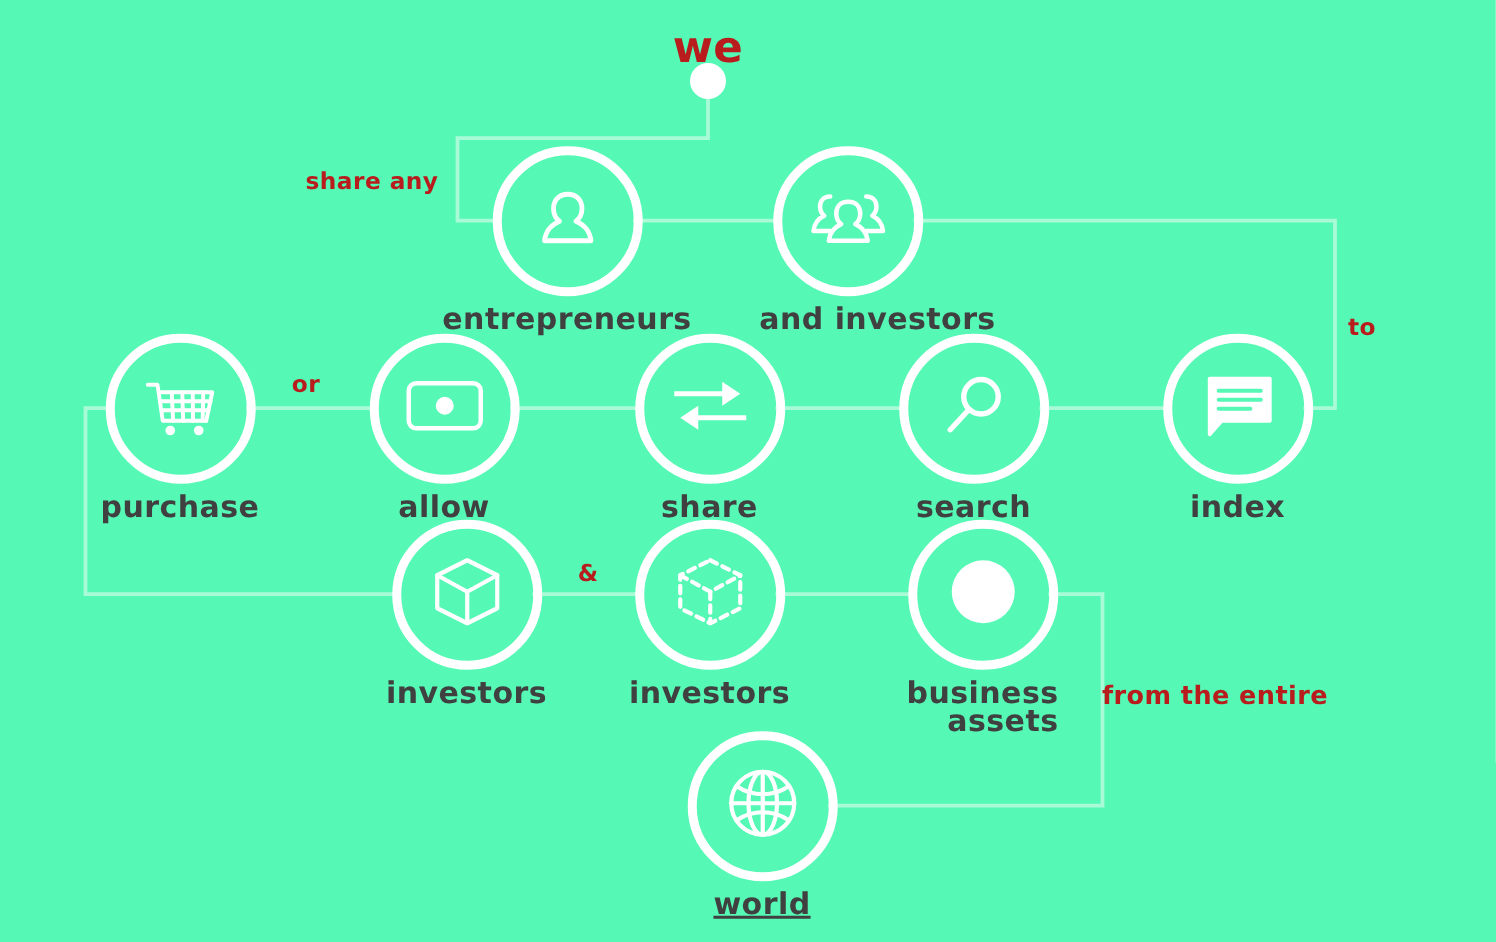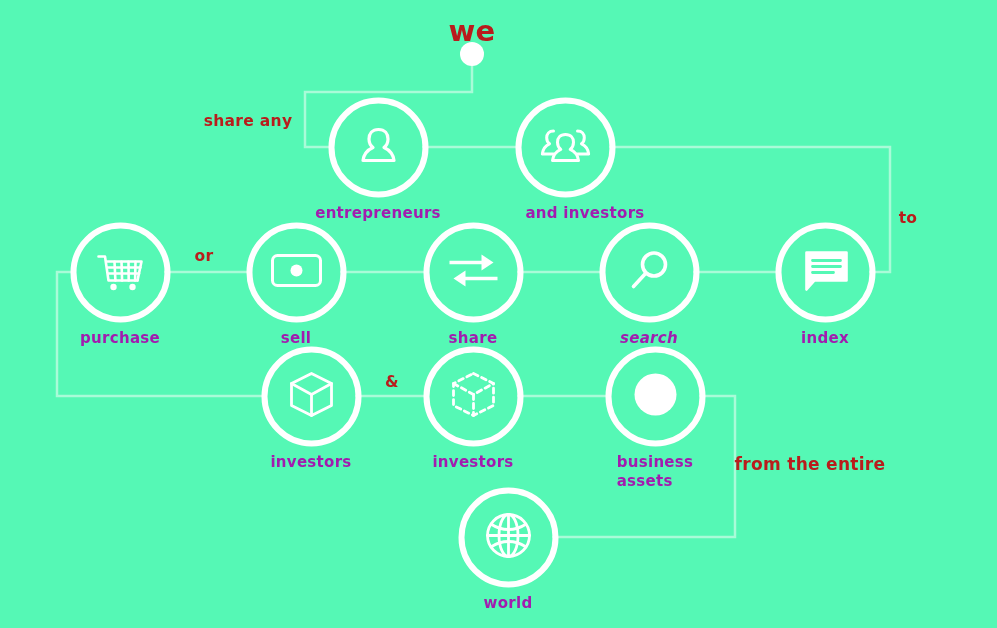--- a/index.html
+++ b/index.html
@@ -40,24 +40,24 @@
   .glyph {
     position: absolute;
     left: 50%; top: 50%;
     transform: translate(-50%, -50%);
   }
   .node-label {
     position: absolute;
     left: 50%;
     transform: translateX(-50%);
     white-space: pre;
-    text-align: left;
-    color: #a21caf;
+    text-align: right;
+    color: #404040;
     font-weight: bold;
-    font-size: 15px;
+    font-size: 20px;
     letter-spacing: 0.3px;
     line-height: 19px;
   }
   .free-label {
     position: absolute;
     transform: translate(-50%, -50%);
     white-space: pre;
     color: #b91c1c;
     font-weight: bold;
     letter-spacing: 0.3px;
@@ -139,39 +139,39 @@
       <circle cx="38" cy="39.5" r="3.2" fill="#ffffff" stroke="none"></circle>
     </svg></div>
         <div class="node-label" style="top: 57px;">purchase</div>
       </div>
       <div class="node" style="left: 296px; top: 272px;">
         <div class="ring" style="width: 88px; height: 88px; border: 6px solid rgb(255, 255, 255);"></div>
         <div class="glyph"><svg width="52" height="34" viewBox="0 0 52 34" fill="none" stroke="#ffffff" stroke-width="3" stroke-linecap="round" stroke-linejoin="round">
       <rect x="2" y="2" width="48" height="30" rx="5"></rect>
       <circle cx="26" cy="17" r="6" fill="#ffffff" stroke="none"></circle>
     </svg></div>
-        <div class="node-label" style="top: 57px;">sell</div>
+        <div class="node-label" style="top: 57px;">allow</div>
       </div>
       <div class="node" style="left: 473px; top: 272px;">
         <div class="ring" style="width: 88px; height: 88px; border: 6px solid rgb(255, 255, 255);"></div>
         <div class="glyph"><svg width="52" height="40" viewBox="0 0 52 40" fill="none" stroke="#ffffff" stroke-width="3.4" stroke-linecap="butt" stroke-linejoin="miter">
       <path d="M2 12 L40 12"></path>
       <path d="M34 4 L46 12 L34 20 Z" fill="#ffffff" stroke="none"></path>
       <path d="M50 28 L12 28"></path>
       <path d="M18 20 L6 28 L18 36 Z" fill="#ffffff" stroke="none"></path>
     </svg></div>
         <div class="node-label" style="top: 57px;">share</div>
       </div>
       <div class="node" style="left: 649px; top: 272px;">
         <div class="ring" style="width: 88px; height: 88px; border: 6px solid rgb(255, 255, 255);"></div>
         <div class="glyph"><svg width="46" height="46" viewBox="0 0 46 46" fill="none" stroke="#ffffff" stroke-width="3.6" stroke-linecap="round" stroke-linejoin="round">
       <circle cx="27.5" cy="17" r="11.5"></circle>
       <path d="M19 26 L7 39"></path>
     </svg></div>
-        <div class="node-label" style="top: 57px; font-style: italic;">search</div>
+        <div class="node-label" style="top: 57px;">search</div>
       </div>
       <div class="node" style="left: 825px; top: 272px;">
         <div class="ring" style="width: 88px; height: 88px; border: 6px solid rgb(255, 255, 255);"></div>
         <div class="glyph"><svg width="50" height="42" viewBox="0 0 50 42" fill="none" stroke="#ffffff" stroke-width="2.6" stroke-linecap="round" stroke-linejoin="round">
       <path d="M6 3 L46 3 L46 31 L14 31 L6 40 Z" fill="#ffffff" stroke="#ffffff"></path>
       <path d="M12 11 L40 11 M12 17 L40 17 M12 23 L33 23" stroke="#55f8b5" stroke-width="2.8"></path>
     </svg></div>
         <div class="node-label" style="top: 57px;">index</div>
       </div>
       <div class="node" style="left: 311px; top: 396px;">
@@ -203,17 +203,17 @@
       <div class="node" style="left: 508px; top: 537px;">
         <div class="ring" style="width: 88px; height: 88px; border: 6px solid rgb(255, 255, 255);"></div>
         <div class="glyph"><svg width="48" height="48" viewBox="0 0 48 48" fill="none" stroke="#ffffff" stroke-width="2.8" stroke-linecap="round" stroke-linejoin="round">
       <circle cx="24" cy="24" r="21"></circle>
       <ellipse cx="24" cy="24" rx="9.5" ry="21"></ellipse>
       <path d="M24 3 L24 45"></path>
       <path d="M3 24 L45 24"></path>
       <path d="M7.2 13 C12 16.2 17.8 18 24 18 C30.2 18 36 16.2 40.8 13"></path>
       <path d="M7.2 35 C12 31.8 17.8 30 24 30 C30.2 30 36 31.8 40.8 35"></path>
     </svg></div>
-        <div class="node-label" style="top: 57px;">world</div>
+        <div class="node-label" style="top: 57px; text-decoration: underline;">world</div>
       </div>
     </div>
 
 </div>
 
 </body></html>

